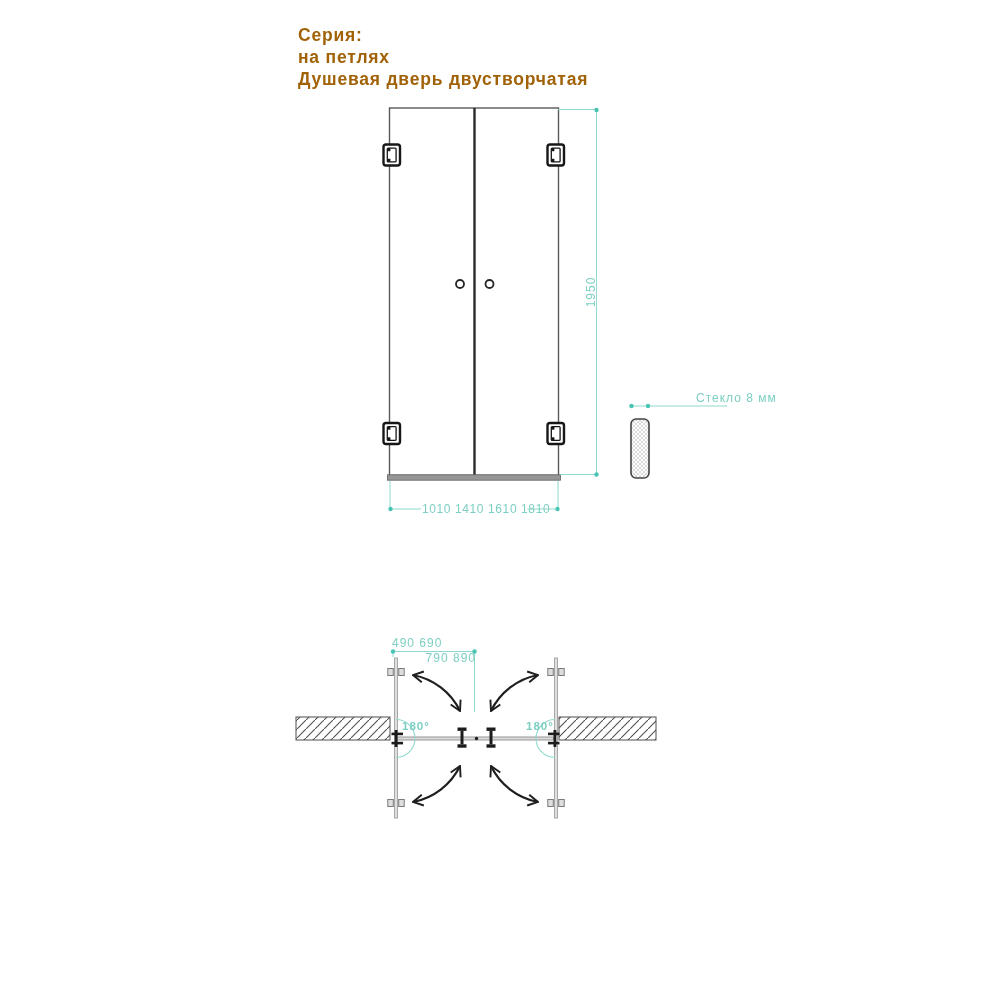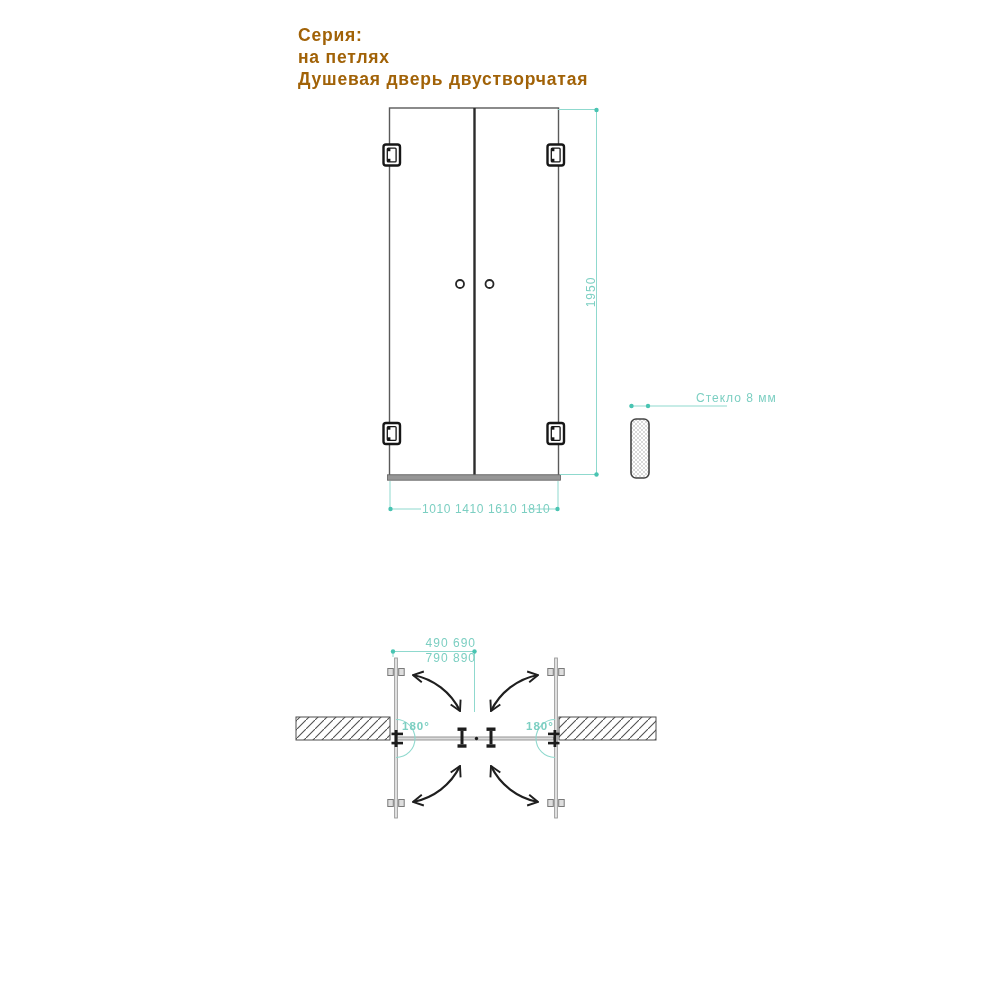--- a/index.html
+++ b/index.html
@@ -6,21 +6,21 @@
   .canvas{position:relative;width:1000px;height:1000px;background:#ffffff;overflow:hidden;
           font-family:"Liberation Sans","DejaVu Sans",sans-serif;}
   .title{position:absolute;left:298px;top:24px;color:#a16207;font-size:17.5px;
          font-weight:600;line-height:22px;letter-spacing:0.8px;white-space:nowrap;}
   .dim-text{position:absolute;color:#7ccfc2;font-size:12px;letter-spacing:1px;white-space:nowrap;}
   .dim-text.small{font-size:11.5px;font-weight:bold;}
   #dim-height{left:556px;top:285px;width:70px;text-align:center;
               transform:rotate(-90deg);transform-origin:center;}
   #dim-widths{left:390px;top:502px;width:168px;letter-spacing:0.6px;margin-left:32px;}
   #glass-label{left:696px;top:391px;}
-  #plan-dims-1{left:392px;top:636px;width:84px;text-align:right;}
+  #plan-dims-1{left:392px;top:636px;width:84px;text-align:left;}
   #plan-dims-2{left:392px;top:651px;width:84px;text-align:right;}
   #swing-left{left:402px;top:720px;}
   #swing-right{left:526px;top:720px;}
   svg{position:absolute;left:0;top:0;}
 </style>
 </head>
 <body>
 
 <div class="canvas">
 

